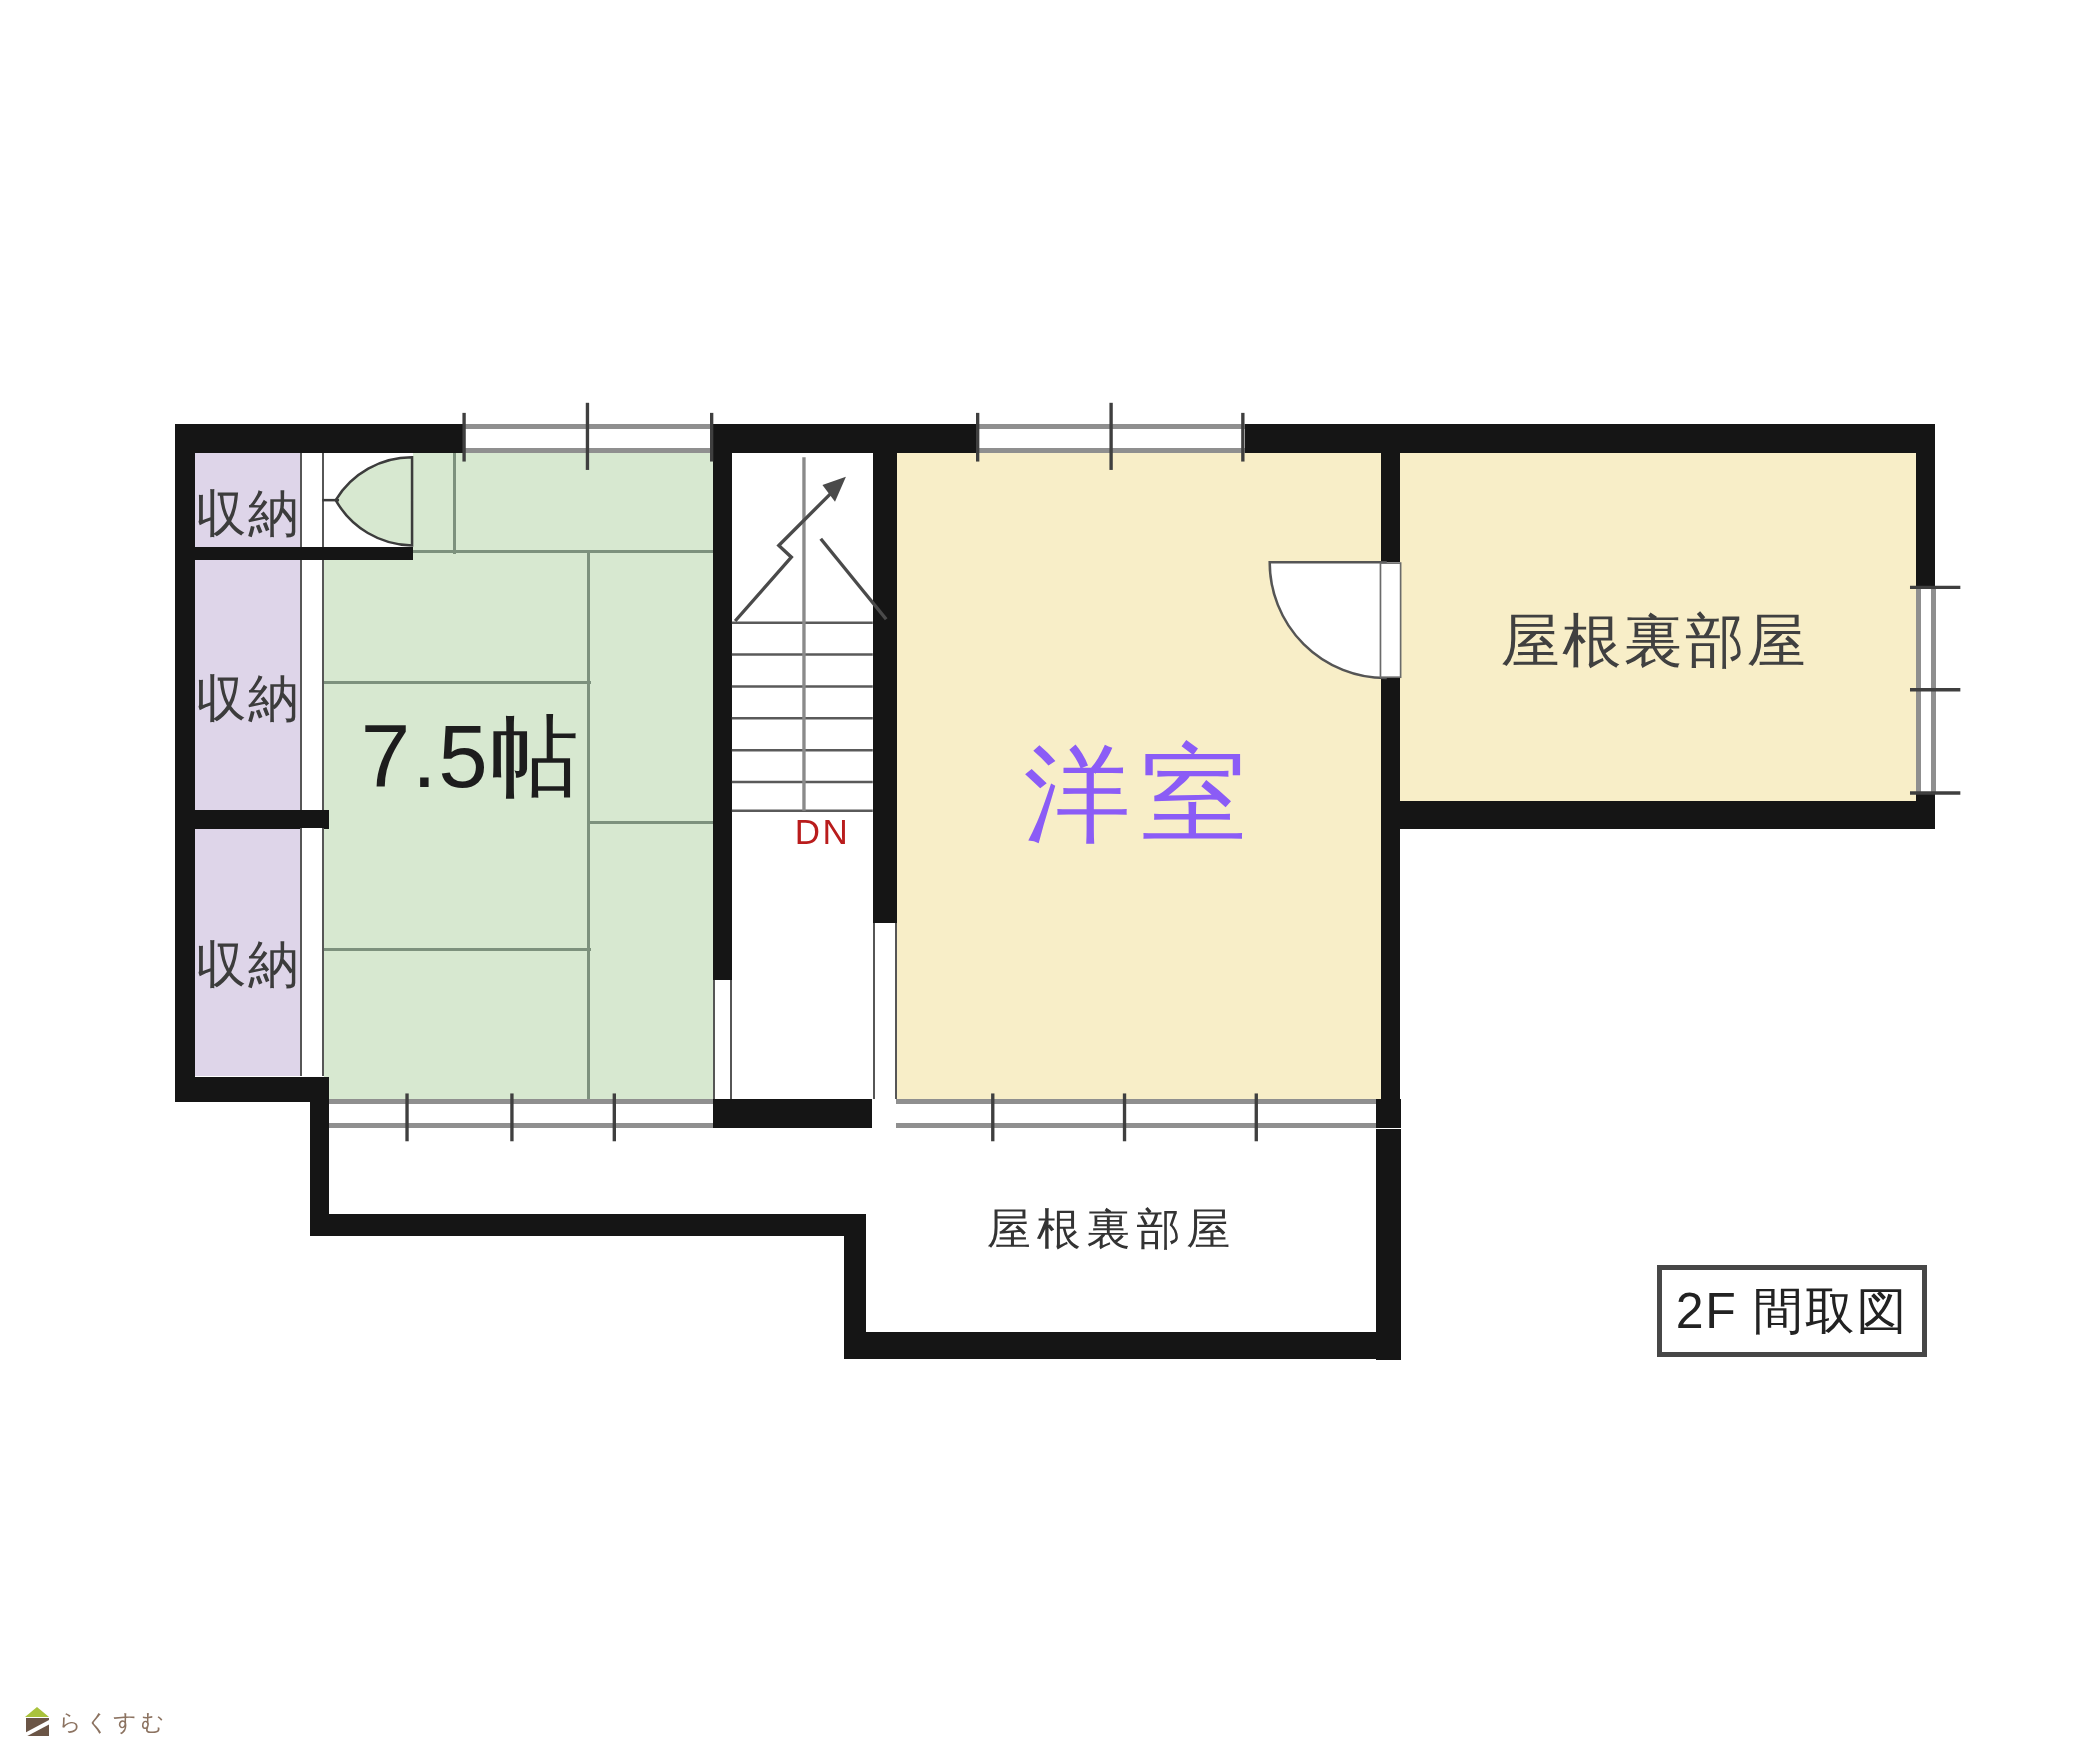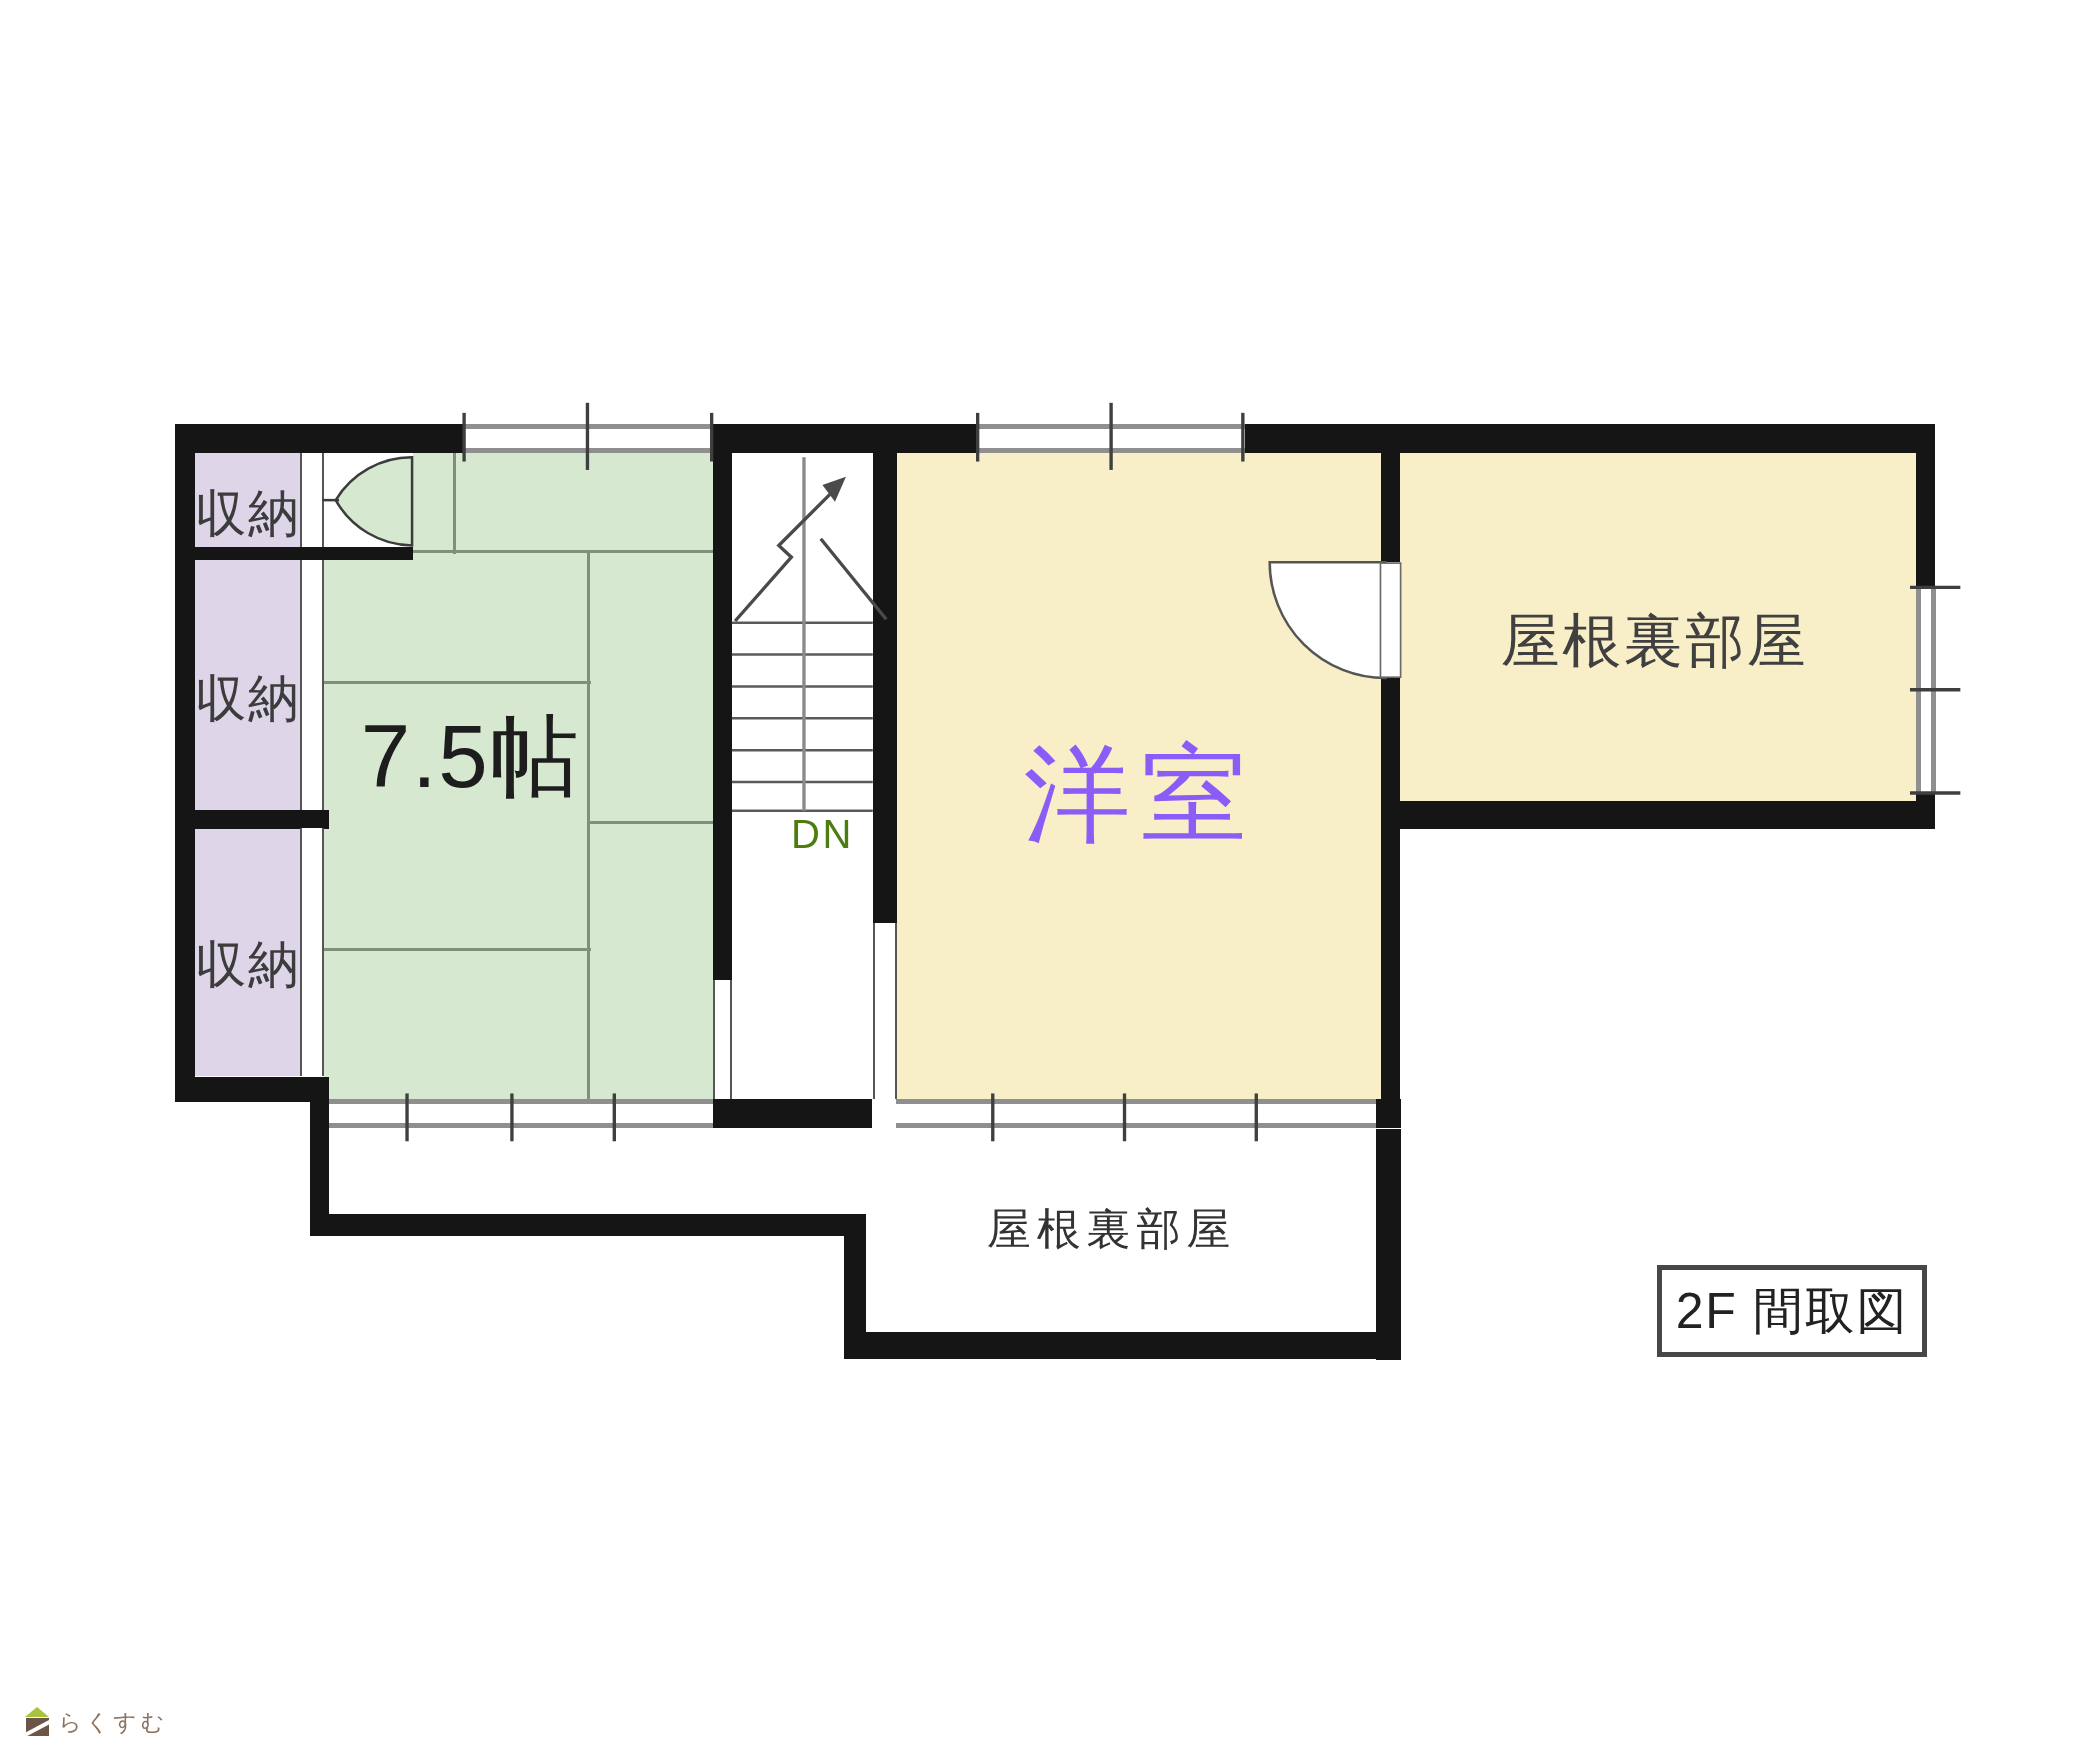--- a/index.html
+++ b/index.html
@@ -18,21 +18,21 @@
          border-left:5.9px solid #8f8f8f;border-right:5.9px solid #8f8f8f;}
   
   .slide{position:absolute;background:#fff;box-sizing:border-box;
          border-left:2.5px solid #565656;border-right:2.5px solid #565656;}
   .label{position:absolute;color:#2b2b2b;text-align:center;white-space:nowrap;}
   .storage-label{font-size:51px;letter-spacing:1.7px;color:#3c3c3c;}
   .room-label-big{font-size:107px;letter-spacing:10px;color:#8b5cf6;}
   .washitsu-label{font-size:89px;line-height:1.58;letter-spacing:1.7px;color:#1d1d1d;}
   .attic-label{font-size:59px;letter-spacing:2.5px;color:#404040;}
   .veranda-label{font-size:44px;letter-spacing:5.9px;color:#333;}
-  .dn-label{font-size:40px;letter-spacing:2.5px;color:#4d7c0f;}
+  .dn-label{font-size:35px;letter-spacing:2.5px;color:#b91c1c;}
   #title-box{position:absolute;left:1657px;top:1265px;width:270px;height:92px;
              border:5.9px solid #474747;box-sizing:border-box;background:#fff;
              display:flex;align-items:center;justify-content:center;
              font-size:50px;color:#222;letter-spacing:1.7px;}
   #watermark{position:absolute;left:25px;top:1707px;display:flex;align-items:flex-end;gap:8.4px;}
   #wm-icon{position:relative;width:25px;height:28.5px;}
   #wm-roof{position:absolute;left:0;top:0;width:0;height:0;
            border-left:12.6px solid transparent;border-right:12.6px solid transparent;
            border-bottom:10px solid #a9c23c;}
   #wm-body{position:absolute;left:0.8px;top:11px;width:23.5px;height:17.6px;background:#6b5546;

